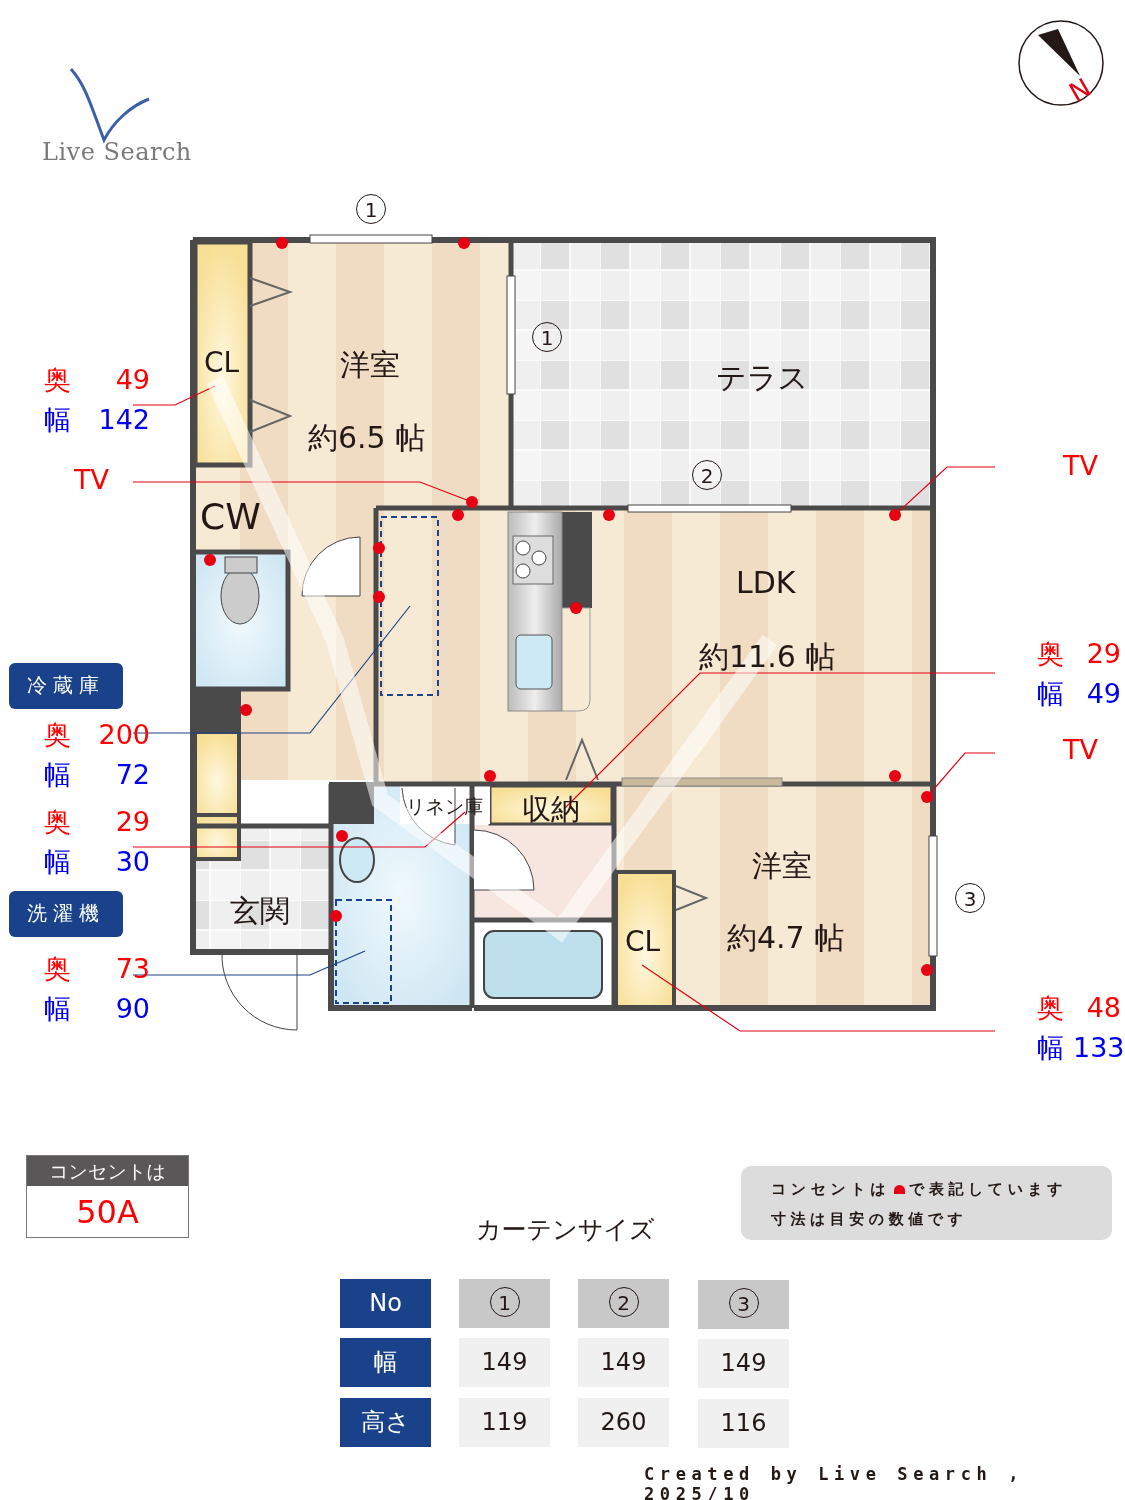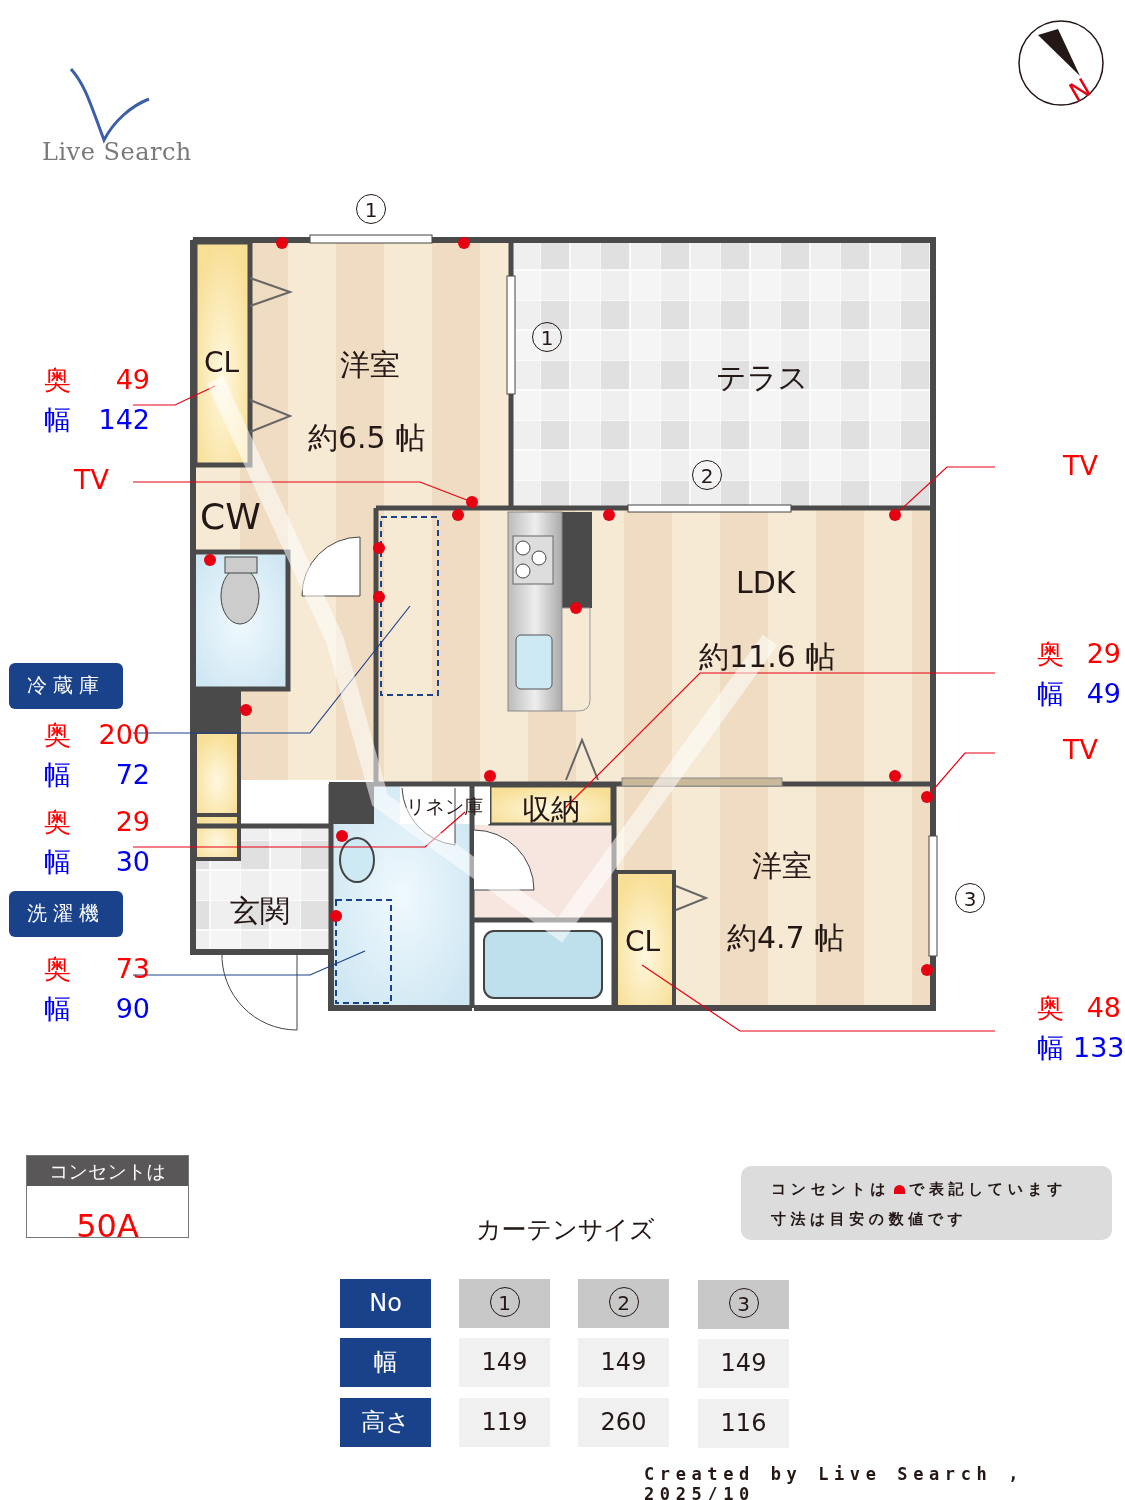--- a/index.html
+++ b/index.html
@@ -17,21 +17,21 @@
   .tag { background:#1a428a; color:#fff; border-radius:6px; font-size:20px;
          letter-spacing:6px; text-align:center; line-height:44px; height:46px; width:114px; }
   
   .room { font-size:30px; color:#231815; text-align:center; white-space:nowrap; }
   .room-sm { font-size:19px; }
   .circ { width:30px; height:30px; border:1.5px solid #231815; border-radius:50%;
           font-size:20px; line-height:30px; text-align:center; box-sizing:border-box; background:transparent; }
   
   .breaker { left:26px; top:1155px; width:163px; height:83px; border:1.5px solid #777; box-sizing:border-box; }
   .breaker-h { height:30px; background:#595757; color:#fff; font-size:19px; text-align:center; line-height:30px; }
-  .breaker-v { height:51px; color:#ff0000; font-size:32px; text-align:center; line-height:52px;margin-top:14px; }
+  .breaker-v { height:51px; color:#ff0000; font-size:32px; text-align:center; line-height:52px; }
   
   .note { left:741px; top:1166px; width:371px; height:74px; background:#dcdcdc; border-radius:10px; }
   .note p { margin:0; position:absolute; left:30px; font-size:15px; letter-spacing:4.5px; color:#231815; font-weight:bold; }
   .note .dot { display:inline-block; width:11px; height:9px; background:#e60012; border-radius:6px 6px 0 0; margin:0 4px; vertical-align:middle; }
   
   .ct-title { left:476px; top:1213px; font-size:25px; color:#231815; }
   .cell { position:absolute; width:91px; height:49px; text-align:center; line-height:49px; font-size:24px; }
   .hdr { background:#1a428a; color:#fff; }
   .nohd { background:#c8c8c8; }
   .val { background:#f0f0f0; color:#231815; }

